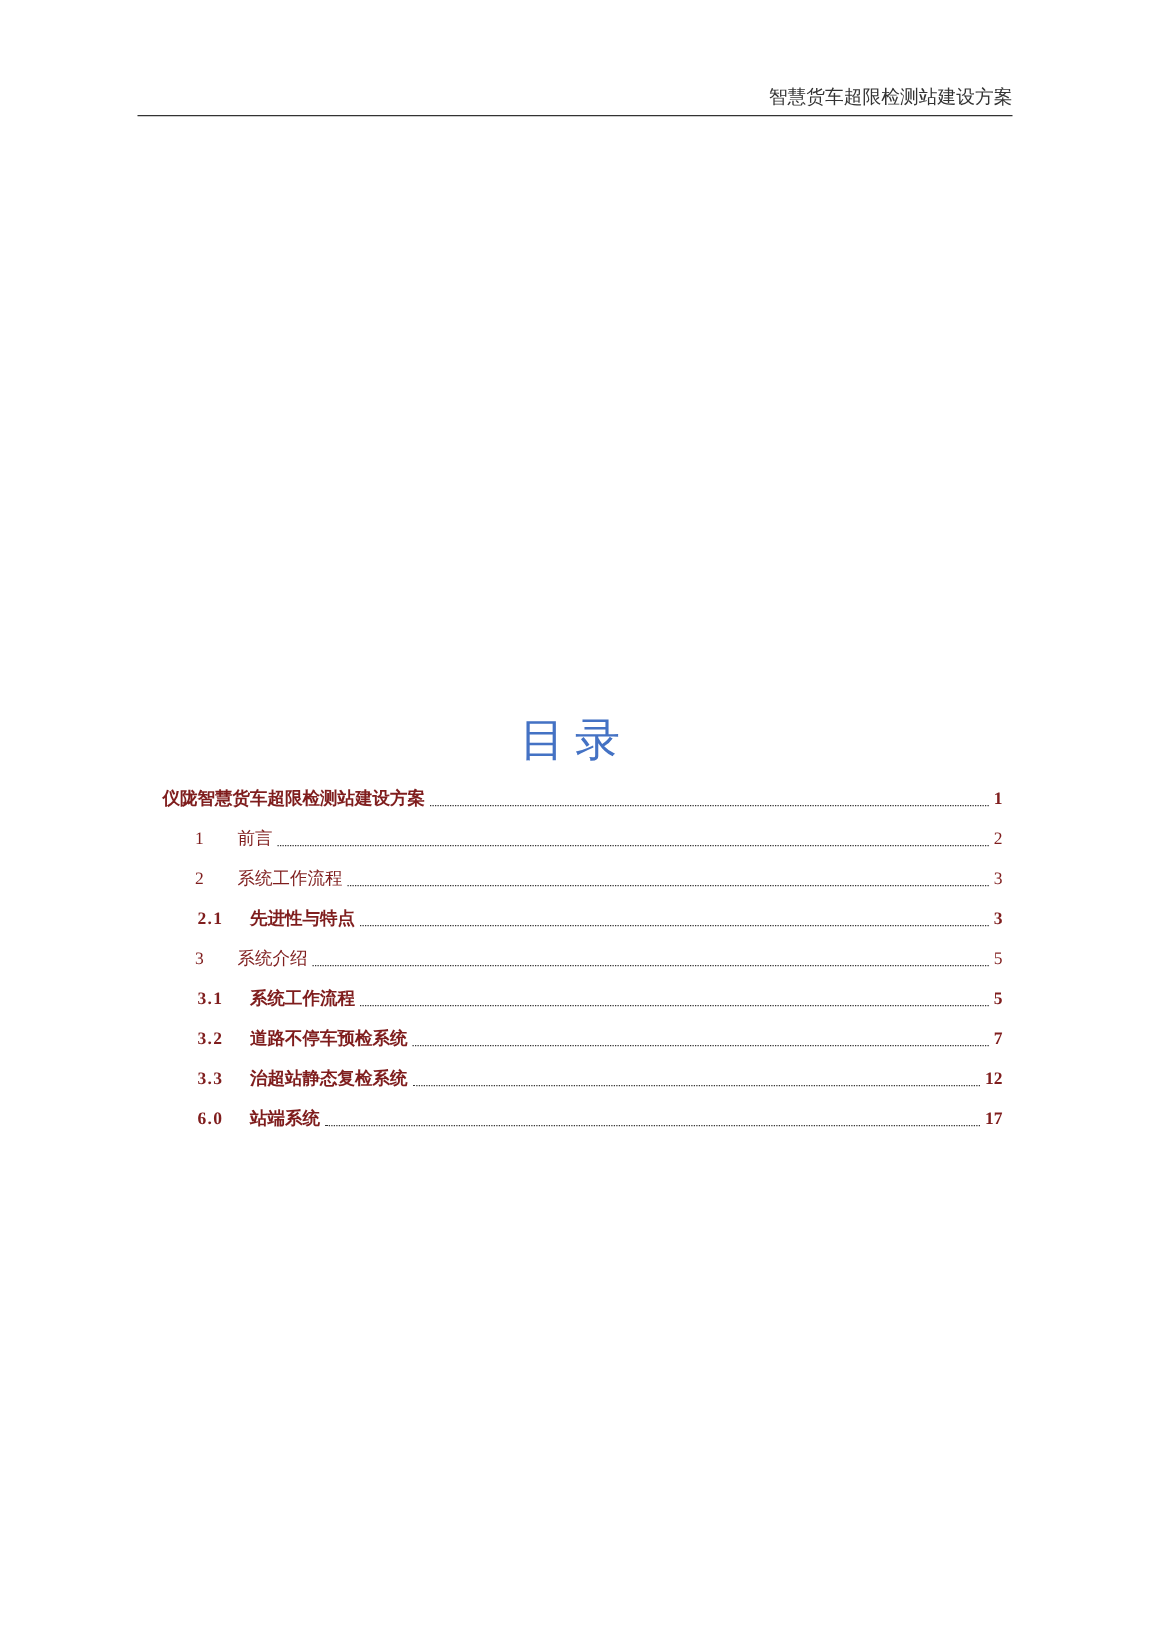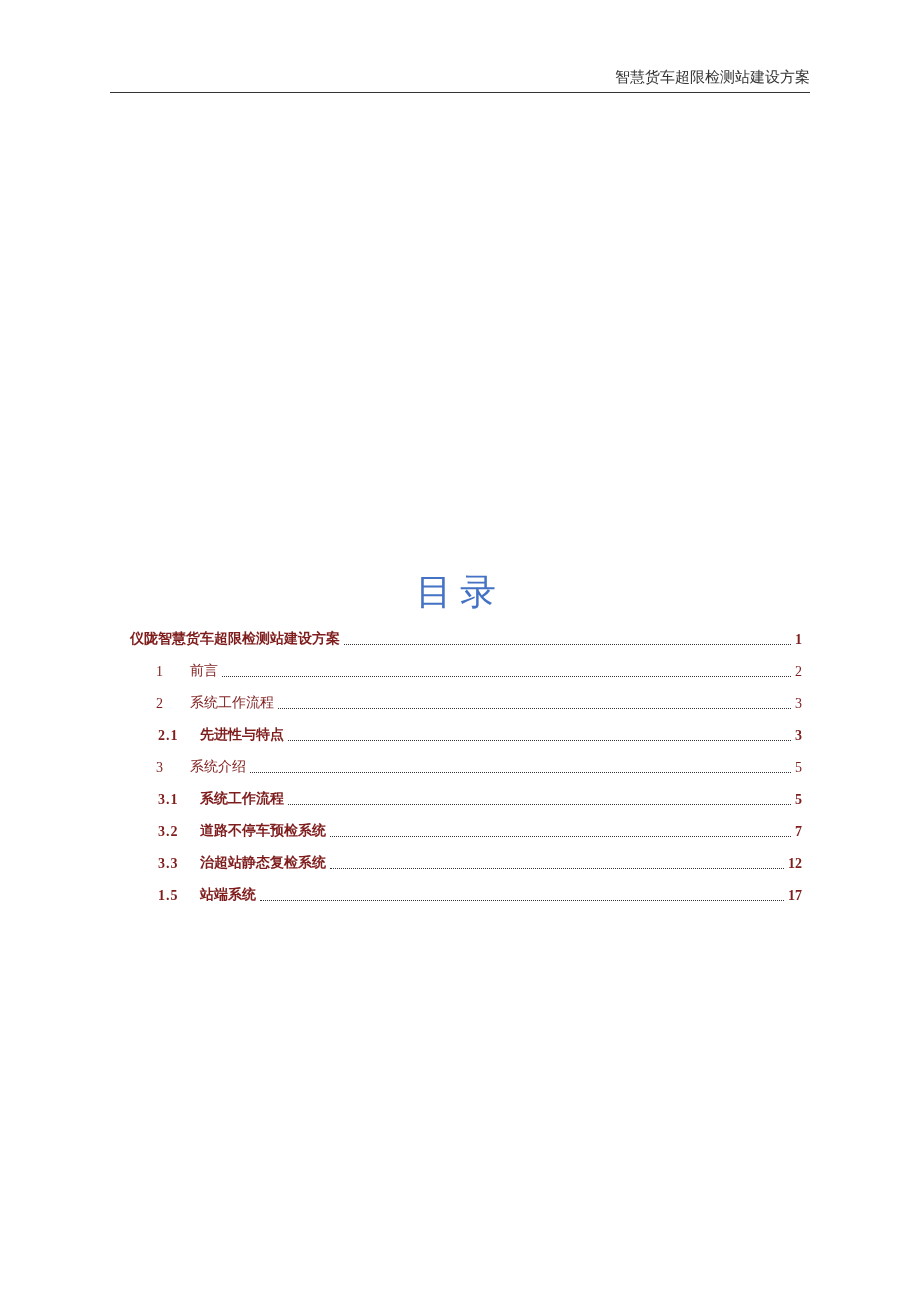--- a/index.html
+++ b/index.html
@@ -140,18 +140,18 @@
       <span class="toc-dots"></span>
       <span class="toc-page">7</span>
     </div>
     <div class="toc-entry level-2">
       <span class="toc-number">3.3</span>
       <span class="toc-text">治超站静态复检系统</span>
       <span class="toc-dots"></span>
       <span class="toc-page">12</span>
     </div>
     <div class="toc-entry level-2">
-      <span class="toc-number">1.5</span>
+      <span class="toc-number">6.0</span>
       <span class="toc-text">站端系统</span>
       <span class="toc-dots"></span>
       <span class="toc-page">17</span>
     </div>
   </div>
 
 </body></html>

